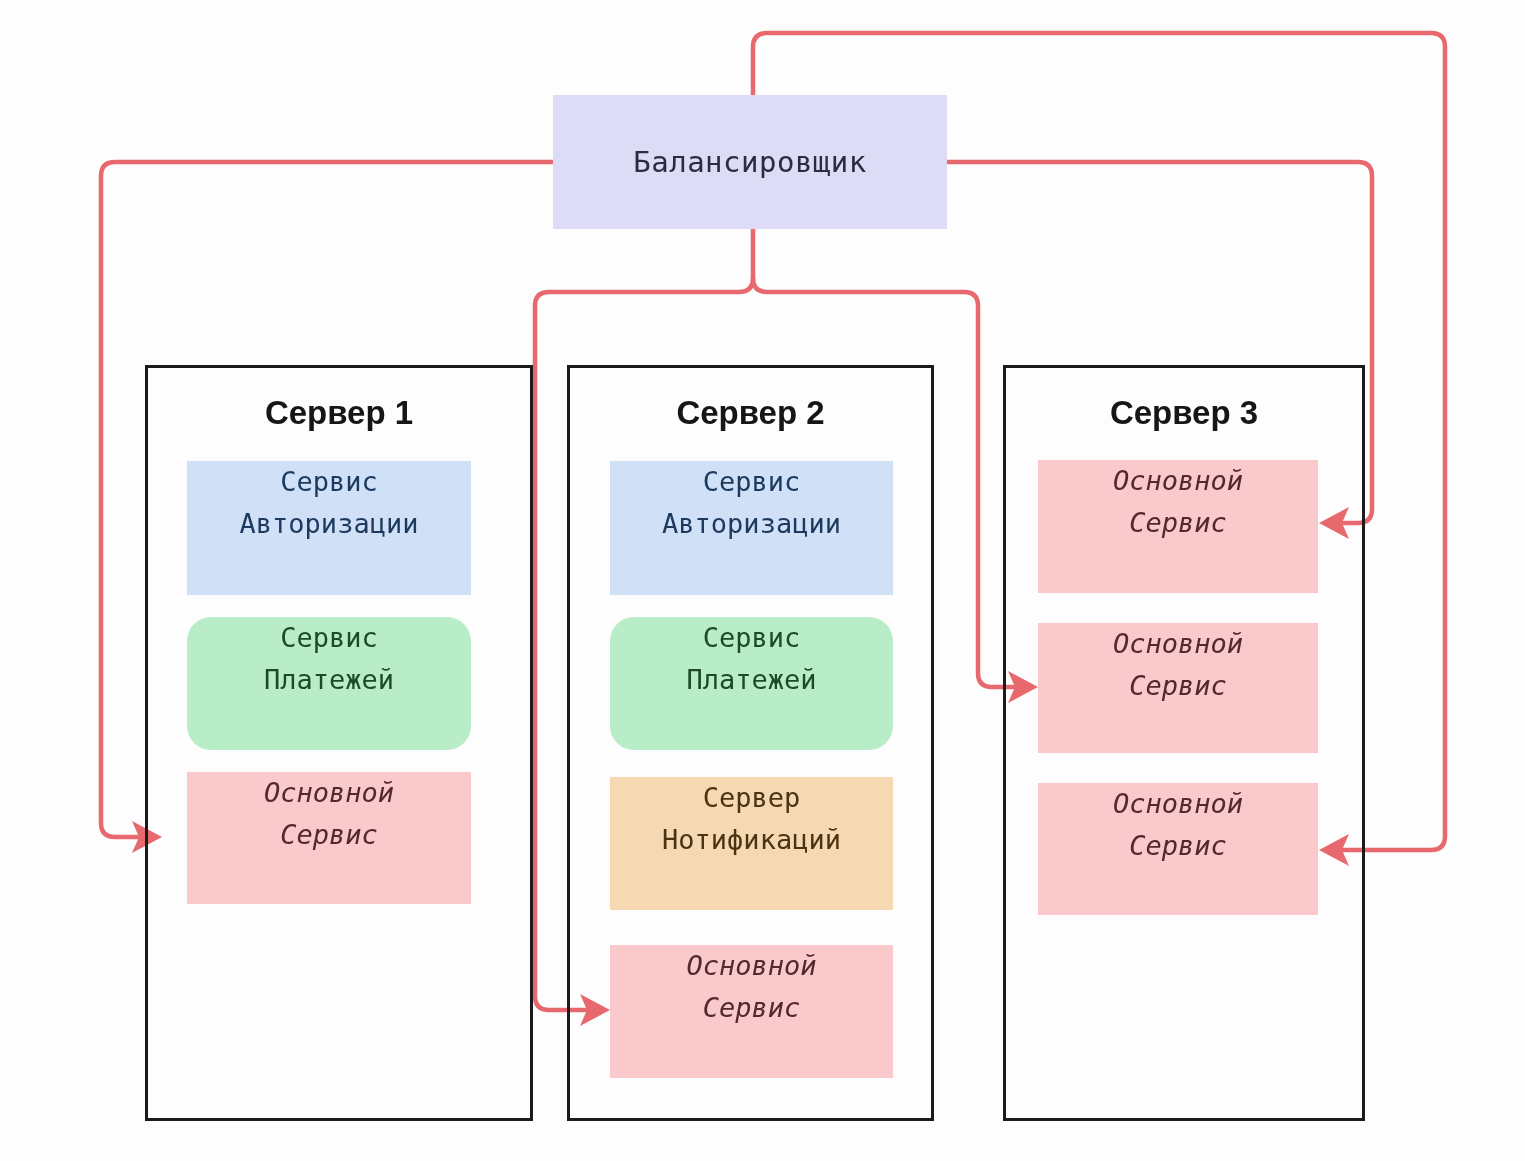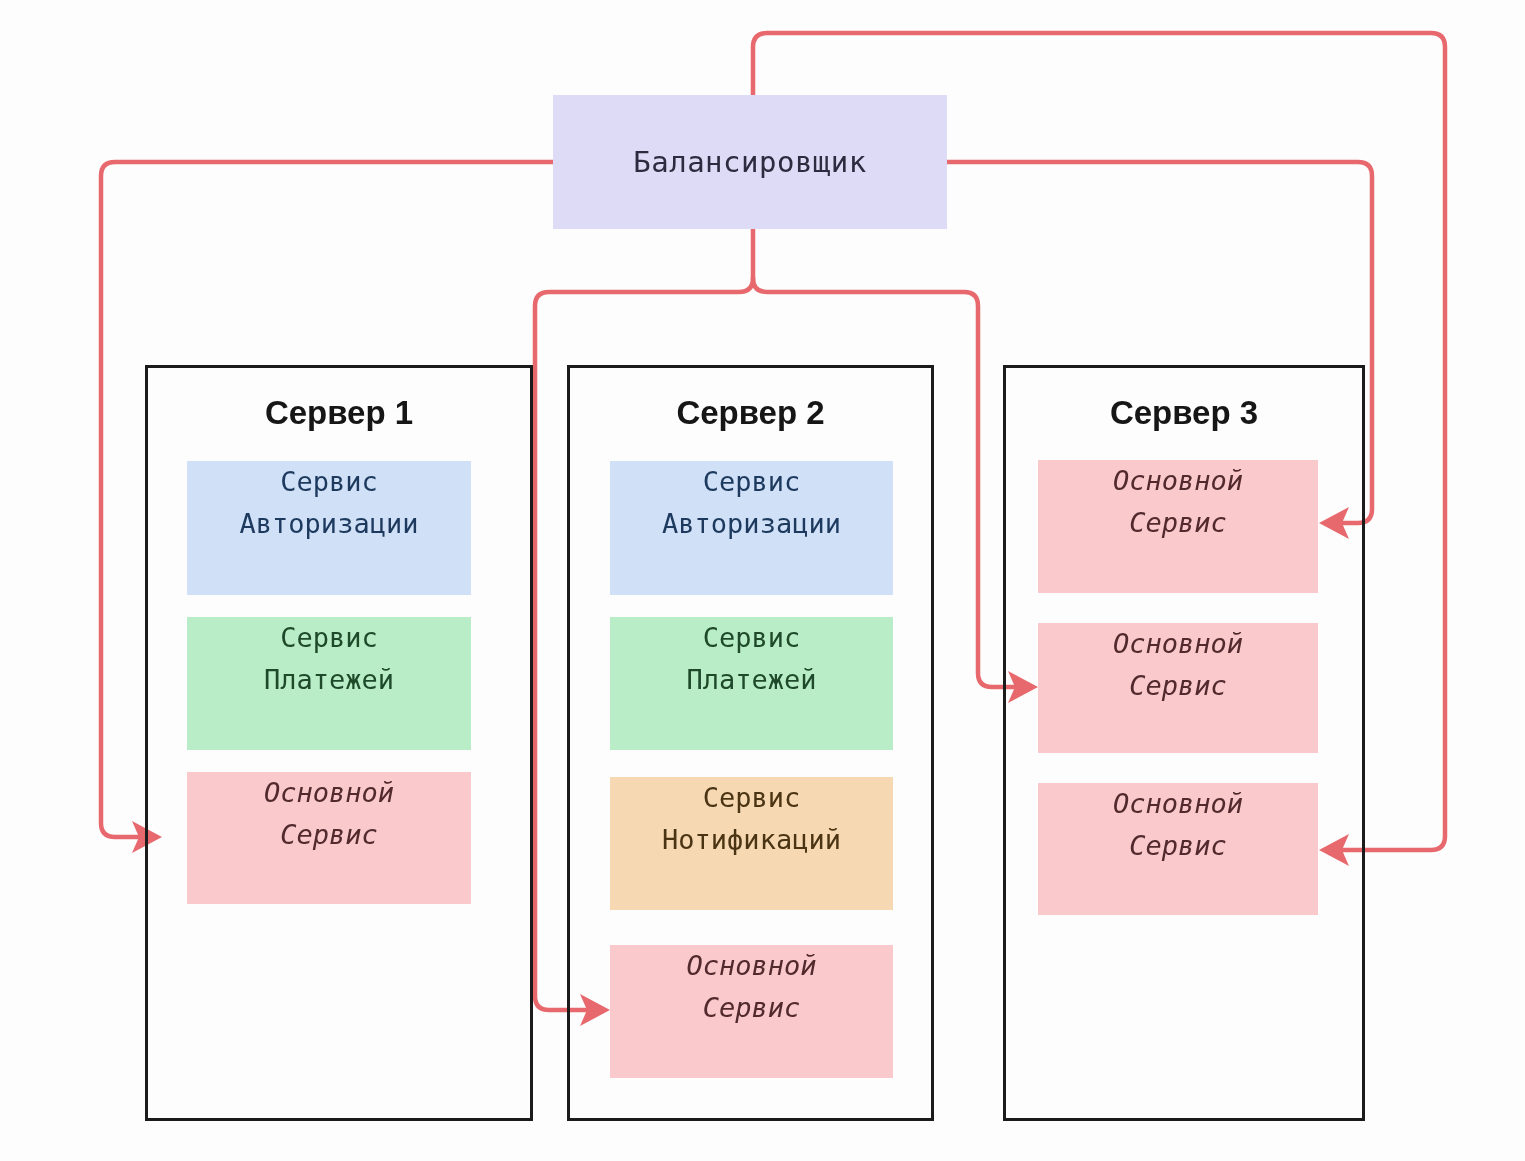--- a/index.html
+++ b/index.html
@@ -38,21 +38,21 @@
     color:var(--title-text,#161616);
   }
 
   .svc {
     position:absolute;
     display:flex; align-items:flex-start; justify-content:center;
     text-align:center; font-size:27px; line-height:1.55;
   }
   .svc span { display:inline-block; width:232px; }
   .svc.auth          { background:var(--auth-bg,#cfe0f7);          color:var(--auth-text,#1d3a5e); }
-  .svc.payments      { background:var(--payments-bg,#b9edc7);      color:var(--payments-text,#1e4a2b); }
+  .svc.payments      { background:var(--payments-bg,#b9edc7);      color:var(--payments-text,#1e4a2b);border-radius:24px; }
   .svc.notifications { background:var(--notifications-bg,#f6d8b2); color:var(--notifications-text,#4b3413); }
   .svc.main          { background:var(--main-bg,#f9c9cc);          color:var(--main-text,#522a2e);font-style:italic; }
 
   
   .s1 .svc { left:39px; width:284px; }
   .s1 .svc-0 { top:93px;  height:134px; }
   .s1 .svc-1 { top:249px; height:133px; }
   .s1 .svc-2 { top:404px; height:132px; }
 
   
@@ -120,21 +120,21 @@
 
   <div class="server s2">
     <div class="server-title">Сервер 2</div>
     <div class="svc svc-0 auth">
       <span>Сервис Авторизации</span>
     </div>
     <div class="svc svc-1 payments">
       <span>Сервис Платежей</span>
     </div>
     <div class="svc svc-2 notifications">
-      <span>Сервис Нотификаций</span>
+      <span>Сервер Нотификаций</span>
     </div>
     <div class="svc svc-3 main">
       <span>Основной Сервис</span>
     </div>
   </div>
 
   <div class="server s3">
     <div class="server-title">Сервер 3</div>
     <div class="svc svc-0 main">
       <span>Основной Сервис</span>

